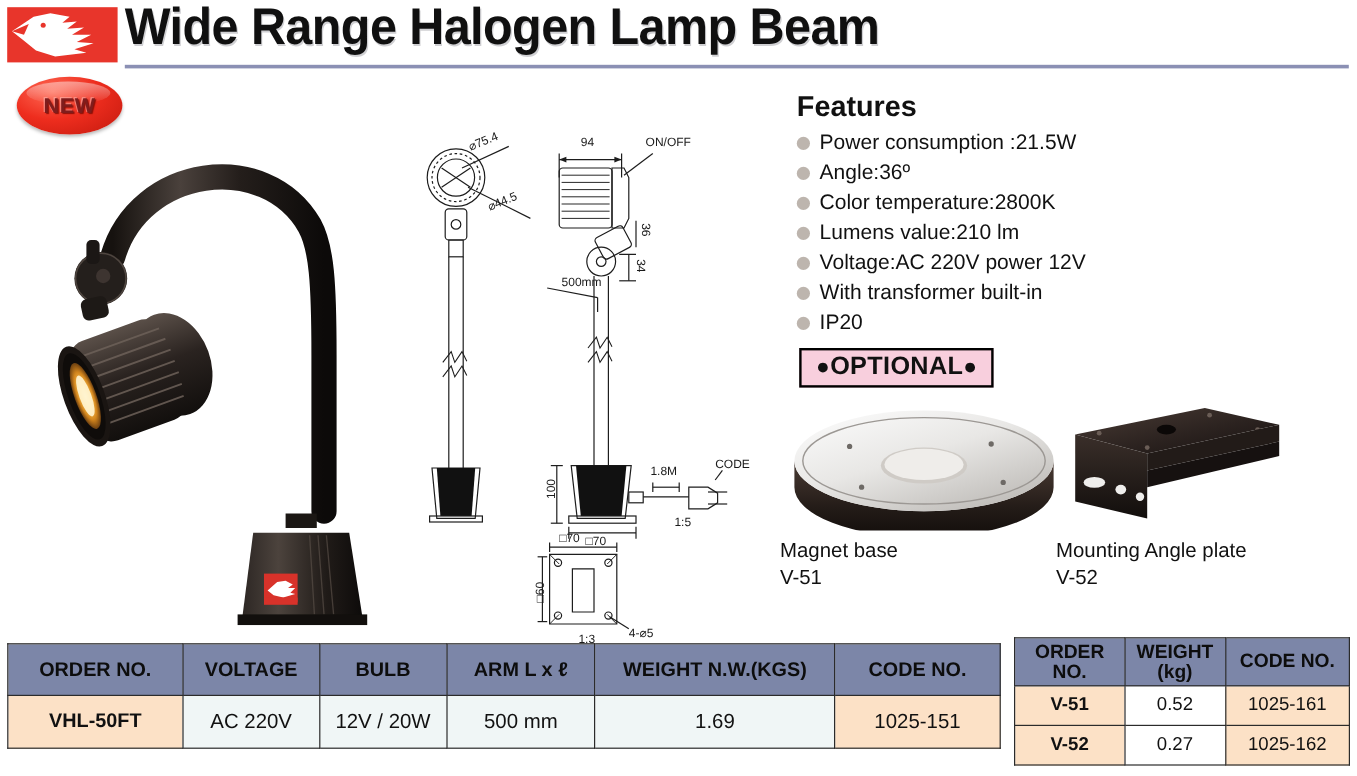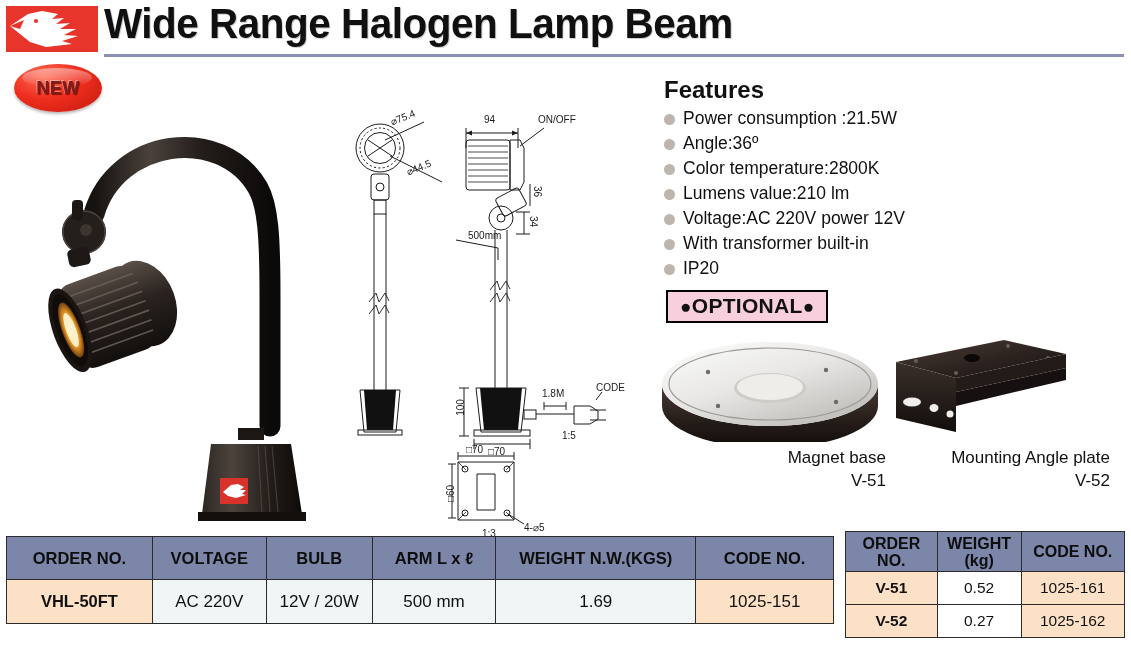--- a/index.html
+++ b/index.html
@@ -100,21 +100,21 @@
   #optional-box {
     position: absolute; left: 666px; top: 290px;
     padding: 2px 12px 3px 12px;
     background: #f8cfdd;
     border: 2px solid #000;
     font-size: 21px; font-weight: bold; letter-spacing: 0.3px;
     font-family: "Liberation Sans", sans-serif;
   }
   #optional-box .dot { font-size: 19px; }
 
-  .acc { position: absolute; text-align: right; }
+  .acc { position: absolute; text-align: left; }
   .acc-name { font-size: 17px; line-height: 23px; color: #111; }
   .acc-code { font-size: 17px; line-height: 23px; color: #111; }
 
   
   .tbl {
     position: absolute;
     border-collapse: collapse;
     font-family: "Liberation Sans", sans-serif;
   }
   .tbl td, .tbl th {

